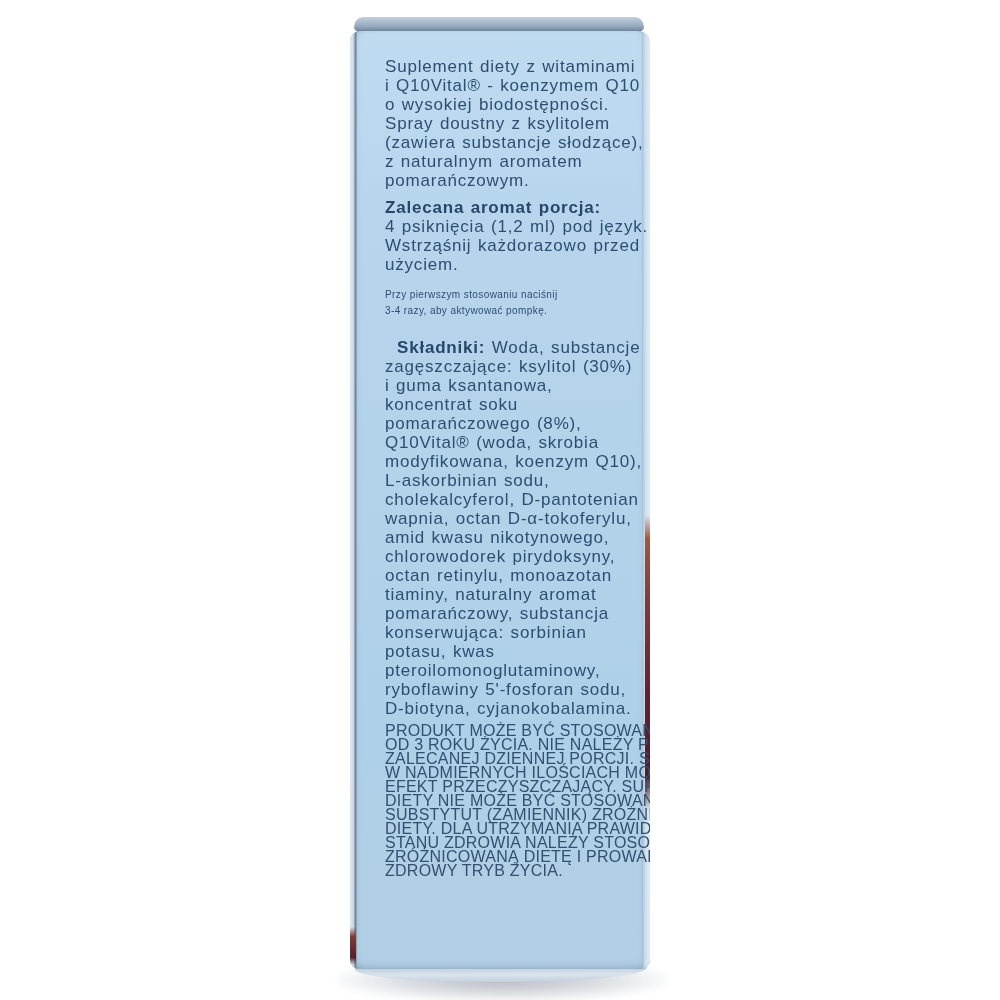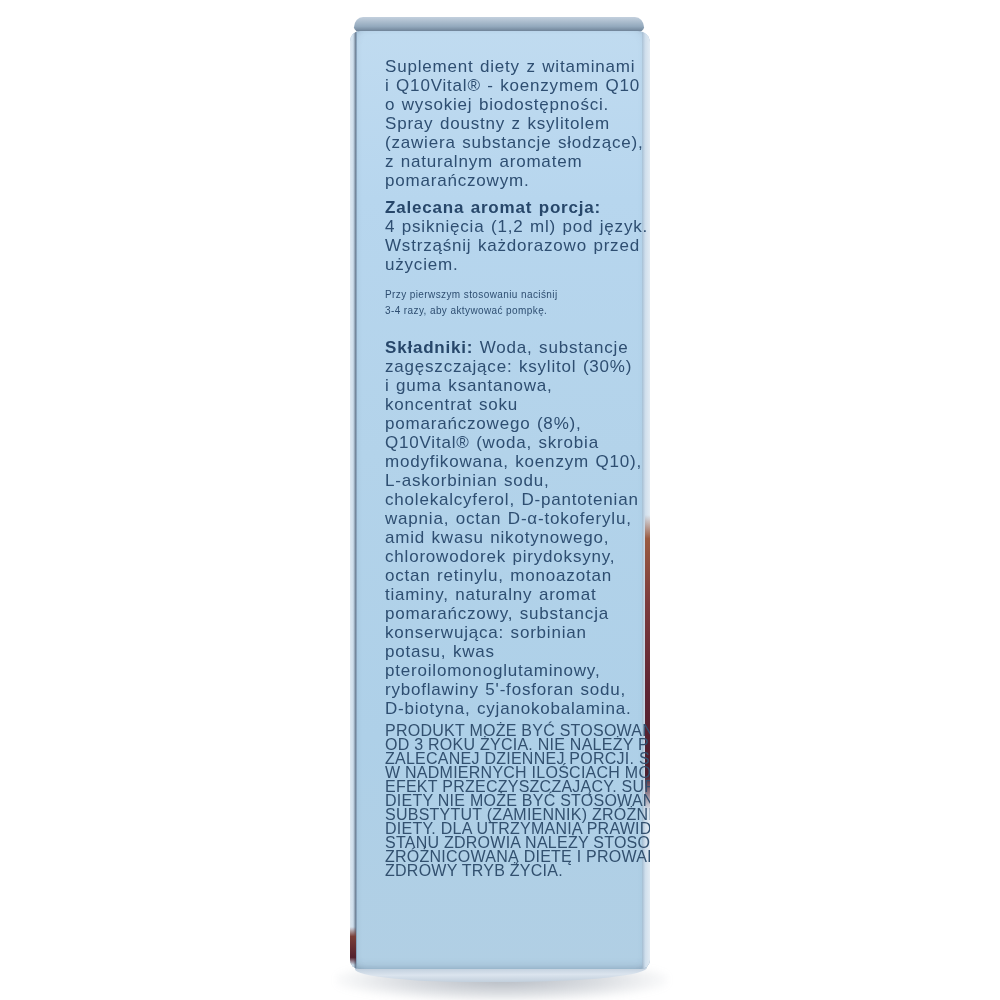--- a/index.html
+++ b/index.html
@@ -60,21 +60,21 @@
     position:absolute; left:35px; right:10px; top:0; bottom:0;
     padding-top:26px; color:#2e4e71;
   }
   .content p { margin:0; white-space:pre; }
   .intro, .dosage, .ingredients {
     font-size:17px; line-height:19px; letter-spacing:0.8px; word-spacing:1px;
   }
   .dosage { margin-top:8px !important; }
   .bold { font-weight:bold; color:#27476a; }
   .block { display:block; }
-  .ing-label { margin-right:0.38em; }
+  .ing-label { margin-right:0.38em;margin-left:12px; }
   .note {
     margin-top:13px !important; font-size:10px; line-height:16px; letter-spacing:0.4px;
   }
   .ingredients { margin-top:19px !important; }
   .fineprint {
     font-size:16px; line-height:14px; letter-spacing:0.25px; color:#32506f;
   }
   .fineprint.warning { margin-top:6px !important; }
   .fineprint.storage { margin-top:7px !important; }
 </style>

